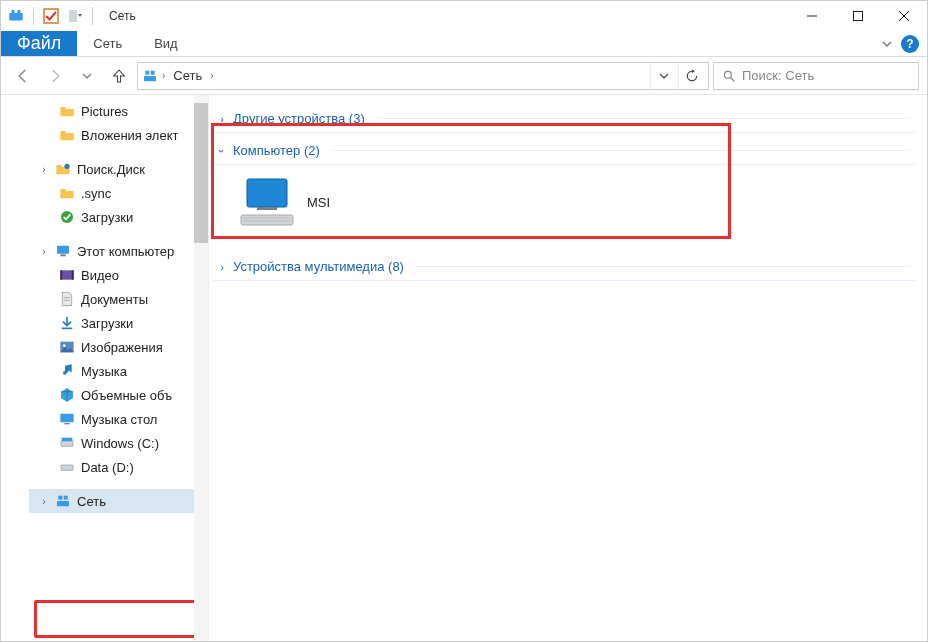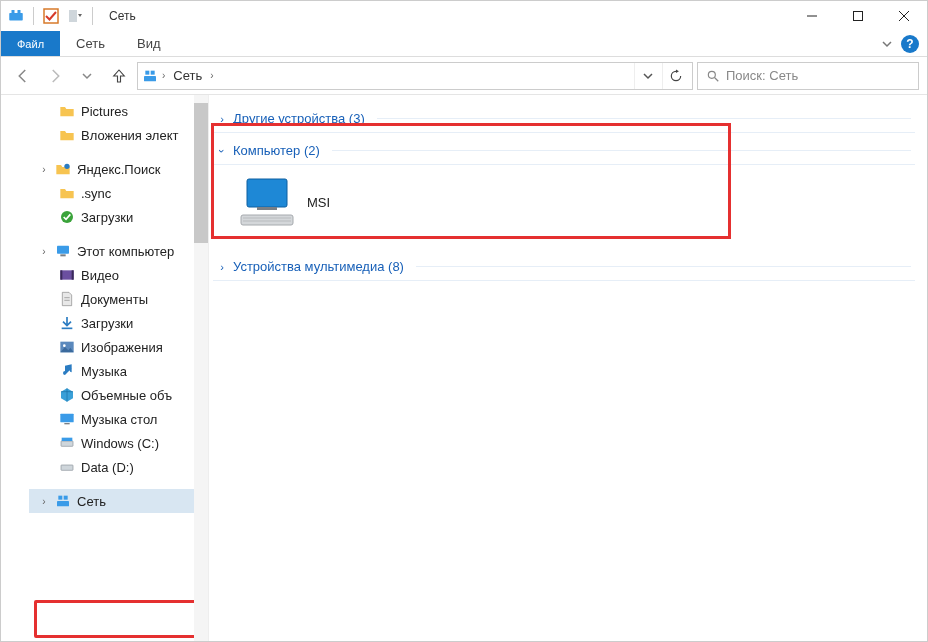--- a/index.html
+++ b/index.html
@@ -37,21 +37,21 @@
     display: flex;
     align-items: stretch;
     border-bottom: 1px solid #ddd;
     background: #fff;
   }
   .tab-file {
     background: #1979ca;
     color: #fff;
     padding: 0 16px;
     display: flex; align-items: center;
-    font-size: 11px;
+    font-size: 18px;
   }
   .tab-other {
     padding: 0 16px;
     display:flex;align-items:center;
     color:#444;
     font-size:13px;
   }
   .ribbon-spacer { flex:1; }
   .ribbon-right { display:flex; align-items:center; padding-right:8px; gap:8px; }
   .help-circle {
@@ -77,21 +77,21 @@
     align-items:center;
     padding:0 4px;
     gap:4px;
     background:#fff;
   }
   .addr-segment { font-size:13px; color:#333; padding:2px 4px; }
   .addr-chevron { color:#666; font-size:10px; }
   .addr-right { margin-left:auto; display:flex; align-items:center; gap:2px;}
   .addr-btn{ width:26px;height:26px;display:flex;align-items:center;justify-content:center;color:#555;border-left:1px solid #eee;}
   .search-bar {
-    width:222px;height:28px;border:1px solid #ccc;display:flex;align-items:center;padding:0 8px;gap:6px;color:#666;
+    width:206px;height:28px;border:1px solid #ccc;display:flex;align-items:center;padding:0 8px;gap:6px;color:#666;
   }
   .search-text{font-size:13px;color:#888;}
 
   
   .body {
     flex:1;
     display:flex;
     overflow:hidden;
     margin-left:28px;
   }
@@ -319,21 +319,21 @@
     <div class="tree-group-gap"></div>
 
     <div class="tree-item">
       <span class="exp">›</span>
       <span class="ico ico-yandex">
           <svg width="16" height="16" viewBox="0 0 24 24">
             <path d="M2 6 L9 6 L11 9 L22 9 L22 20 L2 20 Z" fill="#f7c451"></path>
             <circle cx="18" cy="8" r="4" fill="#2b7cc2"></circle>
           </svg>
         </span>
-      <span>Яндекс.Поиск</span>
+      <span>Поиск.Диск</span>
     </div>
     <div class="tree-item indent1">
       <span class="ico ico-folder">
           <svg width="16" height="16" viewBox="0 0 24 24">
             <path d="M2 6 L9 6 L11 9 L22 9 L22 20 L2 20 Z" fill="#f7c451"></path>
           </svg>
         </span>
       <span>.sync</span>
     </div>
     <div class="tree-item indent1">

